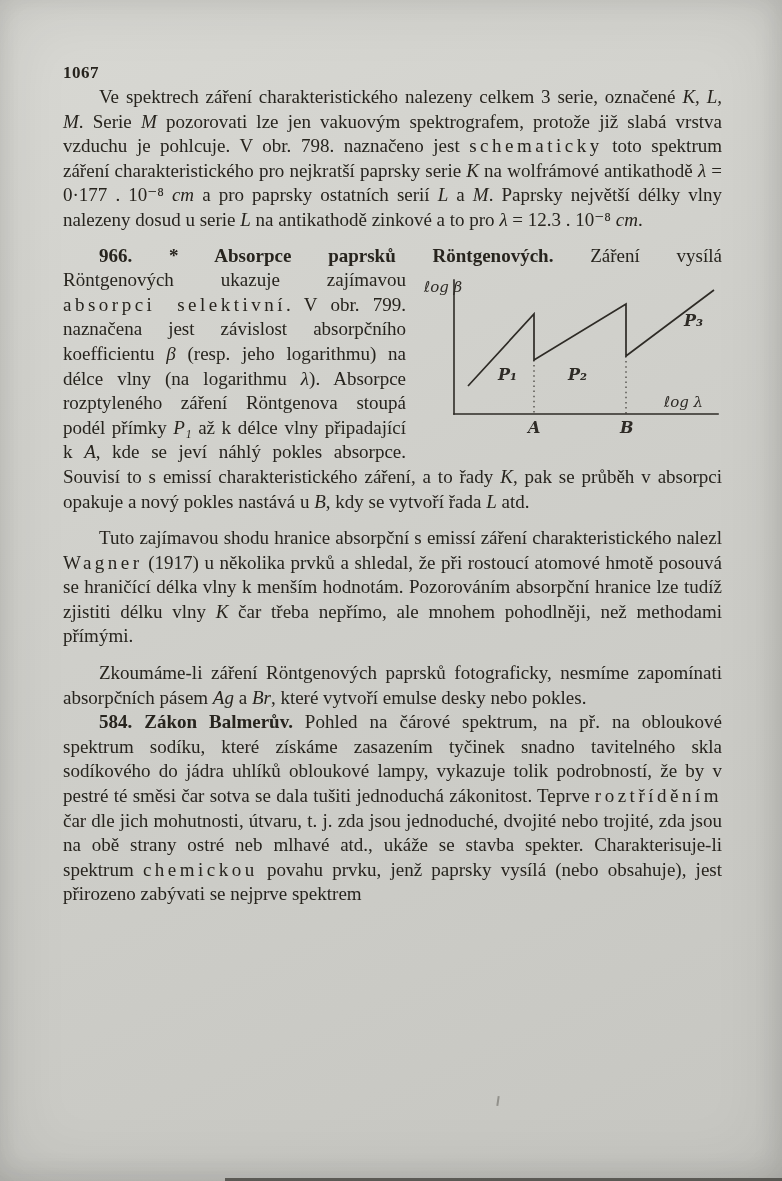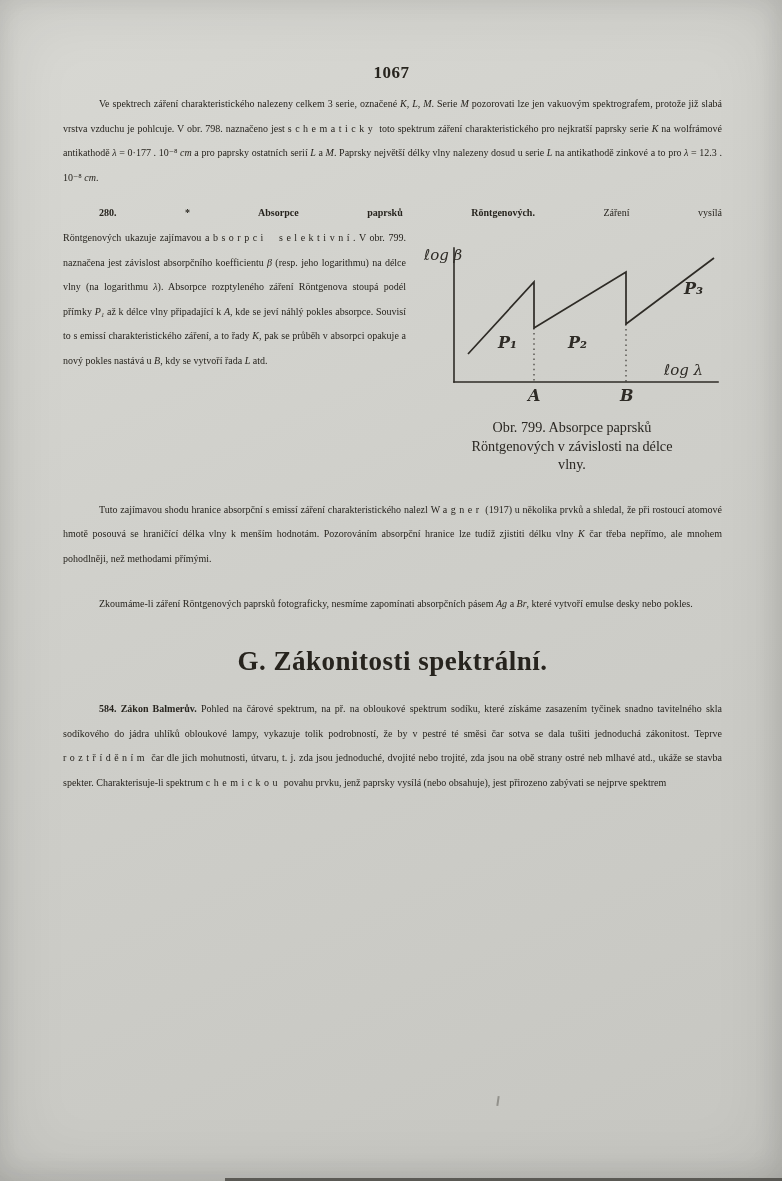--- a/index.html
+++ b/index.html
@@ -6,85 +6,80 @@
   body{
     width:782px;height:1181px;position:relative;overflow:hidden;
     background:linear-gradient(155deg,#d8d8d3 0%,#cfcfca 45%,#c6c6c1 100%);
     font-family:"Liberation Serif","DejaVu Serif",serif;
     color:#27241e;
     -webkit-font-smoothing:antialiased;
   }
   .vignette{position:absolute;inset:0;pointer-events:none;
     box-shadow:inset 0 0 70px rgba(0,0,0,0.10), inset -6px 0 28px rgba(0,0,0,0.05), inset 0 -10px 24px rgba(0,0,0,0.06);}
   .content{position:absolute;left:63px;top:62px;width:659px}
-  .pagenum{text-align:center;font-weight:bold;font-size:17px;line-height:22px;margin:0 2px 8px 0;letter-spacing:0.5px}
-  .para{margin:0;font-size:10px;line-height:24.6px;text-align:justify;text-justify:inter-word}
+  .pagenum{text-align:left;font-weight:bold;font-size:17px;line-height:22px;margin:0 2px 1px 0;letter-spacing:0.5px}
+  .para{margin:0;font-size:19px;line-height:24.6px;text-align:justify;text-justify:inter-word}
   .indent{text-indent:36px}
   .seg-i{font-style:italic}
   .seg-b{font-weight:bold}
   .seg-sp{letter-spacing:3.5px;word-spacing:5px}
   .headline{text-align:justify;text-align-last:justify}
   .s583{margin-top:11px}
   .s583-flow::after{content:"";display:block;clear:both}
-  .figure{float:right;width:300px;margin:16px 0 4px 16px}
+  .figure{float:right;width:300px;margin:6px 0 4px 16px}
   .fig-svg{display:block}
   .ax{stroke:#2e2b26;stroke-width:1.6;fill:none;stroke-linecap:square}
   .saw{stroke:#2e2b26;stroke-width:1.7;fill:none;stroke-linejoin:miter}
   .dot{stroke:#2e2b26;stroke-width:1.1;stroke-dasharray:1.5 3.6;fill:none}
   .figtext{font-family:"DejaVu Serif","DejaVu Sans",serif;font-style:italic;font-size:15px;fill:#2e2b26}
   .figtext-big{font-size:16px;font-weight:bold}
   .fig-caption{font-size:14.2px;line-height:18.6px;text-align:center;width:228px;margin:10px auto 0;color:#2a2722}
-  .p-block{margin-top:20px}
+  .p-block{margin-top:12px}
   .gheading{font-size:27px;font-weight:bold;text-align:center;margin:30px 0 20px;letter-spacing:0.5px;position:relative}
   .ink-speck{position:absolute;left:497px;top:1096px;width:2px;height:10px;background:rgba(80,78,72,0.45);transform:rotate(8deg)}
   .scan-edge{position:absolute;left:225px;right:0;bottom:0;height:3px;background:#45433f;opacity:0.8}
 </style>
 </head>
 <body>
 
 <div class="vignette"></div>
 
 <div class="content">
 
   <div class="pagenum">1067</div>
 
   <div class="para indent"><span>Ve spektrech záření charakteristického nalezeny celkem 3 serie, označené </span><span class="seg-i">K, L, M</span><span>. Serie </span><span class="seg-i">M</span><span> pozorovati lze jen vakuovým spektrografem, protože již slabá vrstva vzduchu je pohlcuje. V obr. 798. naznačeno jest </span><span class="seg-sp">schematicky</span><span> toto spektrum záření charakteristického pro nejkratší paprsky serie </span><span class="seg-i">K</span><span> na wolfrámové antikathodě </span><span class="seg-i">λ</span><span> = 0·177 . 10⁻⁸ </span><span class="seg-i">cm</span><span> a pro paprsky ostatních serií </span><span class="seg-i">L</span><span> a </span><span class="seg-i">M</span><span>. Paprsky největší délky vlny nalezeny dosud u serie </span><span class="seg-i">L</span><span> na antikathodě zinkové a to pro </span><span class="seg-i">λ</span><span> = 12.3 . 10⁻⁸ </span><span class="seg-i">cm</span><span>.</span></div>
 
   <div class="s583">
-    <div class="para headline indent"><span class="seg-b">280. * Absorpce paprsků Röntgenových.</span><span> Záření vysílá</span></div>
+    <div class="para headline indent"><span class="seg-b">966. * Absorpce paprsků Röntgenových.</span><span> Záření vysílá</span></div>
 
     <div class="s583-flow">
       <div class="figure">
         <svg class="fig-svg" viewBox="0 0 300 166" width="300" height="166" aria-hidden="true">
           <line class="ax" x1="32" y1="6" x2="32" y2="140"></line>
           <line class="ax" x1="32" y1="140" x2="296" y2="140"></line>
           <polyline class="saw" points="46,112 112,40 112,86 204,30 204,82 292,16"></polyline>
           <line class="dot" x1="112" y1="86" x2="112" y2="140"></line>
           <line class="dot" x1="204" y1="82" x2="204" y2="140"></line>
           <text class="figtext" x="2" y="18">ℓog β</text>
           <text class="figtext" x="242" y="133">ℓog λ</text>
           <text class="figtext figtext-big" x="76" y="106">P₁</text>
           <text class="figtext figtext-big" x="146" y="106">P₂</text>
           <text class="figtext figtext-big" x="262" y="52">P₃</text>
           <text class="figtext figtext-big" x="106" y="159">A</text>
           <text class="figtext figtext-big" x="198" y="159">B</text>
         </svg>
-        <div class="fig-caption">Obr. 799. Absorpce paprsků Röntgenových v závislosti na délce vlny.</div>
       </div>
       <div class="para"><span>Röntgenových ukazuje zajímavou </span><span class="seg-sp">absorpci selektivní</span><span>. V obr. 799. naznačena jest závislost absorpčního koefficientu </span><span class="seg-i">β</span><span> (resp. jeho logarithmu) na délce vlny (na logarithmu </span><span class="seg-i">λ</span><span>). Absorpce rozptyleného záření Röntgenova stoupá podél přímky </span><span class="seg-i">P₁</span><span> až k délce vlny připadající k </span><span class="seg-i">A</span><span>, kde se jeví náhlý pokles absorpce. Souvisí to s emissí charakteristického záření, a to řady </span><span class="seg-i">K</span><span>, pak se průběh v absorpci opakuje a nový pokles nastává u </span><span class="seg-i">B</span><span>, kdy se vytvoří řada </span><span class="seg-i">L</span><span> atd.</span></div>
     </div>
   </div>
 
   <div class="para indent p-block"><span>Tuto zajímavou shodu hranice absorpční s emissí záření charakteristického nalezl </span><span class="seg-sp">Wagner</span><span> (1917) u několika prvků a shledal, že při rostoucí atomové hmotě posouvá se hraničící délka vlny k menším hodnotám. Pozorováním absorpční hranice lze tudíž zjistiti délku vlny </span><span class="seg-i">K</span><span> čar třeba nepřímo, ale mnohem pohodlněji, než methodami přímými.</span></div>
 
   <div class="para indent p-block"><span>Zkoumáme-li záření Röntgenových paprsků fotograficky, nesmíme zapomínati absorpčních pásem </span><span class="seg-i">Ag</span><span> a </span><span class="seg-i">Br</span><span>, které vytvoří emulse desky nebo pokles.</span></div>
 
-  <div class="gheading">
-    
-    <span>G. Zákonitosti spektrální.</span>
-  </div>
 
   <div class="para indent"><span class="seg-b">584. Zákon Balmerův.</span><span> Pohled na čárové spektrum, na př. na obloukové spektrum sodíku, které získáme zasazením tyčinek snadno tavitelného skla sodíkového do jádra uhlíků obloukové lampy, vykazuje tolik podrobností, že by v pestré té směsi čar sotva se dala tušiti jednoduchá zákonitost. Teprve </span><span class="seg-sp">roztříděním</span><span> čar dle jich mohutnosti, útvaru, t. j. zda jsou jednoduché, dvojité nebo trojité, zda jsou na obě strany ostré neb mlhavé atd., ukáže se stavba spekter. Charakterisuje-li spektrum </span><span class="seg-sp">chemickou</span><span> povahu prvku, jenž paprsky vysílá (nebo obsahuje), jest přirozeno zabývati se nejprve spektrem</span></div>
 
 </div>
 
 <div class="ink-speck"></div>
 <div class="scan-edge"></div>
 
 </body></html>

